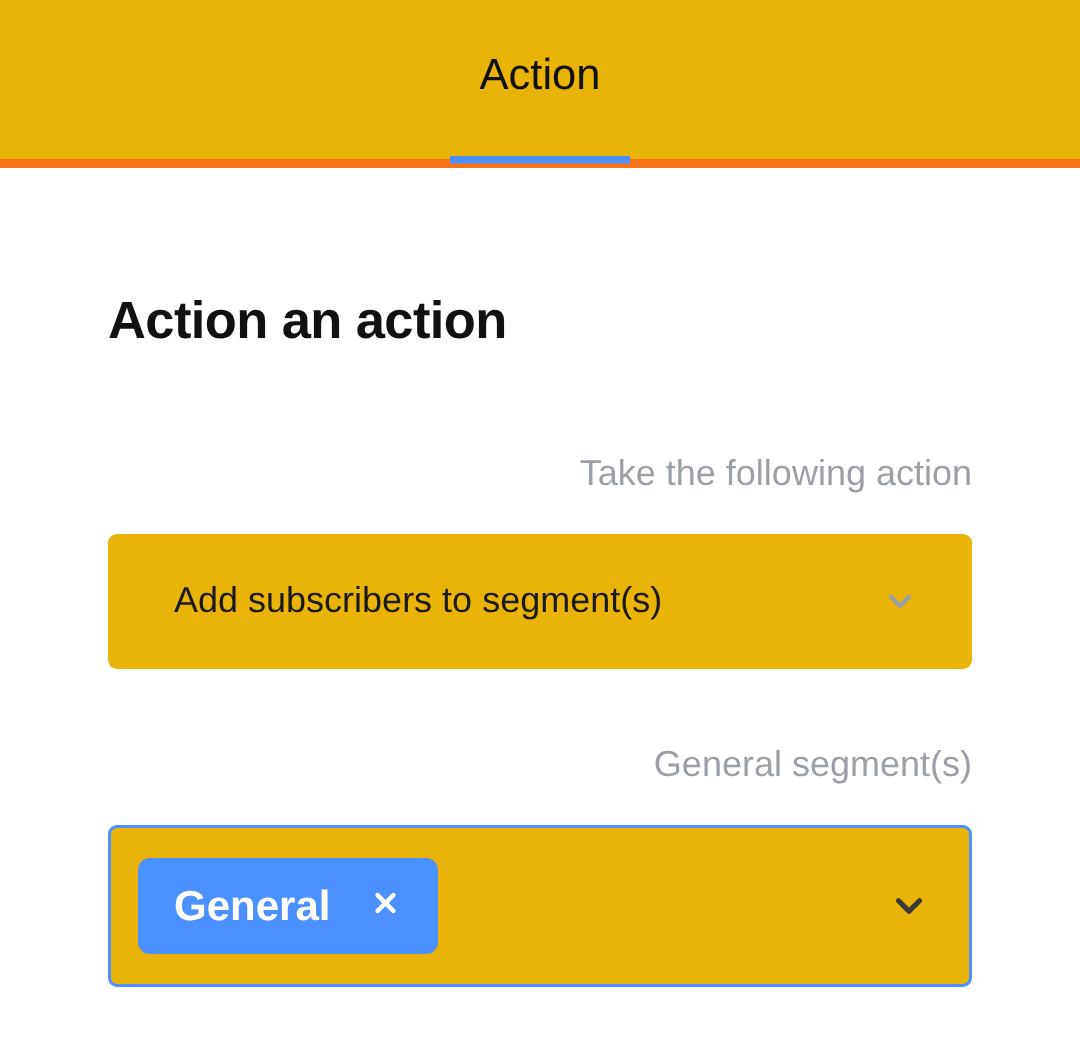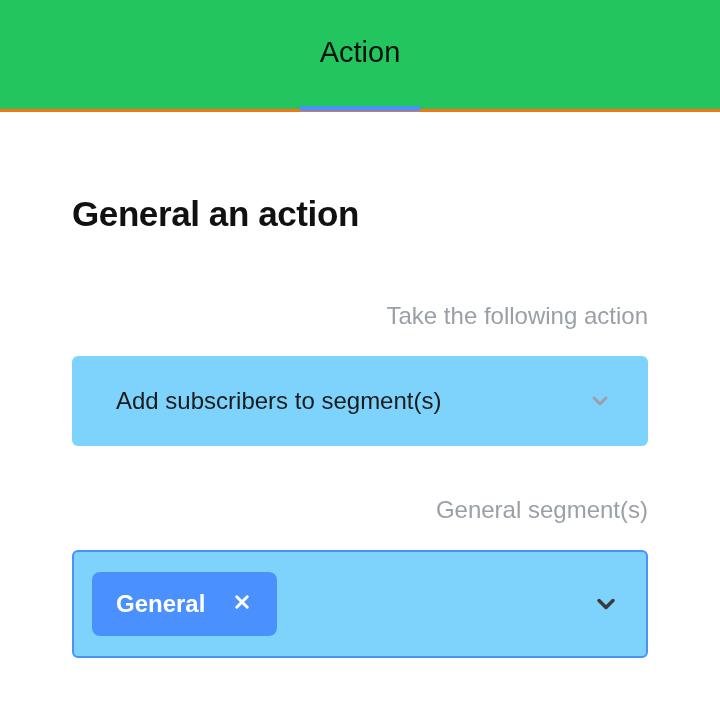--- a/index.html
+++ b/index.html
@@ -6,25 +6,25 @@
     body {
       width: 720px;
       height: 706px;
       font-family: -apple-system, BlinkMacSystemFont, "Segoe UI", Helvetica, Arial, sans-serif;
       background: #ffffff;
       overflow: hidden;
     }
     .tab-header {
       width: 100%;
       height: 112px;
-      background: #22c55e;
+      background: #eab308;
       display: flex;
       align-items: center;
       justify-content: center;
-      border-bottom: 3px solid #f97316;
+      border-bottom: 6px solid #f97316;
     }
     .tab-label {
       font-size: 29px;
       font-weight: 500;
       color: #111;
       padding: 30px 20px 30px 20px;
       border-bottom: 5px solid #4a90ff;
       height: 112px;
       display: flex;
       align-items: center;
@@ -43,21 +43,21 @@
     .field-label {
       font-size: 24px;
       font-weight: 400;
       color: #9aa0a6;
       margin-bottom: 26px;
       text-align: right;
     }
     .select-box {
       width: 100%;
       height: 90px;
-      background: #7dd3fc;
+      background: #eab308;
       border-radius: 6px;
       display: flex;
       align-items: center;
       padding: 0 36px 0 44px;
       cursor: pointer;
     }
     .select-box.focused {
       border: 2px solid #4a90ff;
       height: 108px;
       padding-top: 8px;
@@ -80,38 +80,38 @@
     .chip {
       display: inline-flex;
       align-items: center;
       background: #4a90ff;
       color: #fff;
       border-radius: 8px;
       height: 64px;
       padding: 0 20px 0 24px;
       gap: 22px;
     }
-    .chip-label { font-size: 24px; font-weight: 600; }
+    .chip-label { font-size: 28px; font-weight: 600; }
     .chip-remove {
       font-size: 22px;
       font-weight: 700;
       cursor: pointer;
       line-height: 1;
       padding: 6px;
     }
   </style>
 </head>
 <body>
 
 <div class="tab-header">
   <div class="tab-label">Action</div>
 </div>
 
 <div class="panel-body">
-  <h1 class="panel-title">General an action</h1>
+  <h1 class="panel-title">Action an action</h1>
 
   <div class="field-group">
     <div class="field-label">Take the following action</div>
     <div class="select-box">
       <div class="select-value">Add subscribers to segment(s)</div>
       <span class="chevron">
         <svg width="24" height="24" viewBox="0 0 24 24" fill="none" stroke="currentColor" stroke-width="3" stroke-linecap="round" stroke-linejoin="round">
             <polyline points="6 9 12 15 18 9"></polyline>
           </svg>
       </span>

